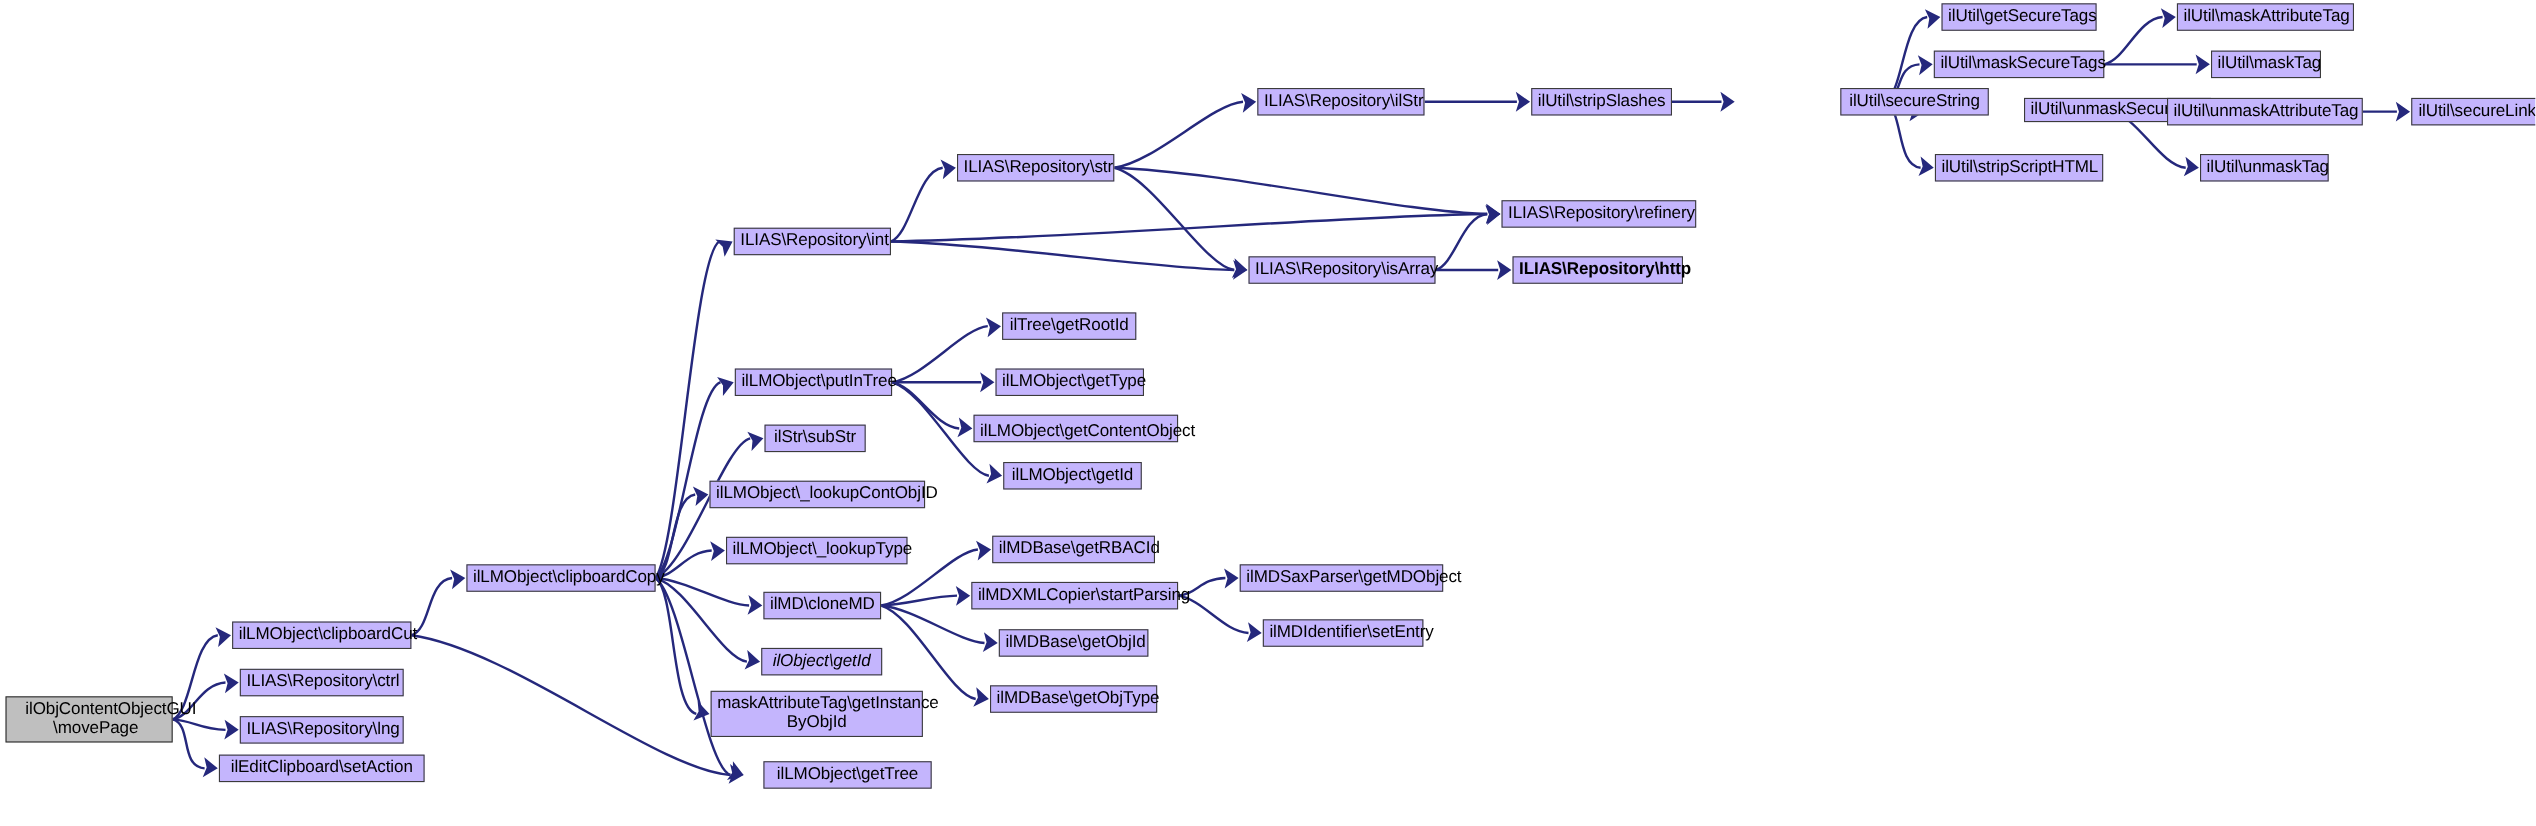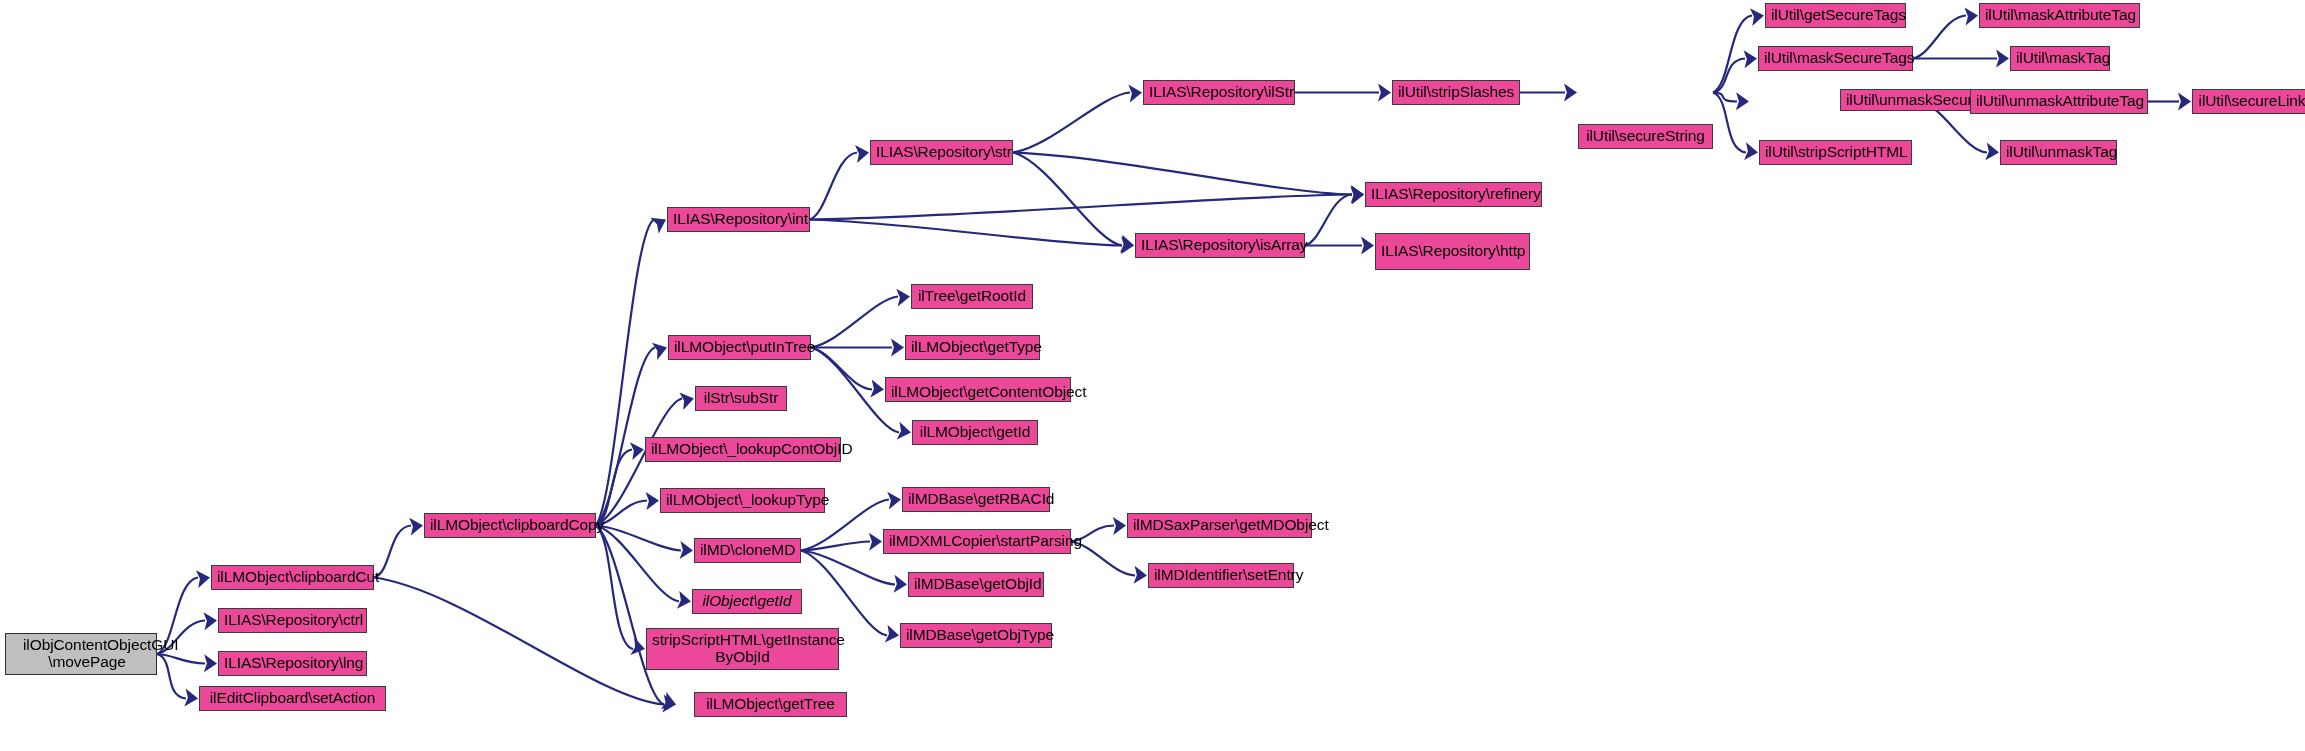--- a/index.html
+++ b/index.html
@@ -30,21 +30,21 @@
     stroke-width: 2.2;
   }
   .edge-head {
     fill: #25287c;
     stroke: none;
   }
   .node-box {
     position: absolute;
     box-sizing: border-box;
     border: 1.6px solid #3b3b3b;
-    background: #ec4899;
+    background: #c4b5fd;
     color: #000000;
     display: flex;
     align-items: center;
     justify-content: center;
     text-align: center;
     font-size: 15.5px;
     line-height: 1.08;
     white-space: pre-line;
     letter-spacing: -0.1px;
     padding: 0 5px;
@@ -160,38 +160,38 @@
       <div class="node-box" style="left: 218px; top: 651px; width: 149px; height: 25px;"><span class="node-label">ILIAS\Repository\lng</span></div>
       <div class="node-box" style="left: 199px; top: 686px; width: 187px; height: 25px;"><span class="node-label">ilEditClipboard\setAction</span></div>
       <div class="node-box" style="left: 424px; top: 513px; width: 172px; height: 25px;"><span class="node-label">ilLMObject\clipboardCopy</span></div>
       <div class="node-box" style="left: 667px; top: 207px; width: 143px; height: 25px;"><span class="node-label">ILIAS\Repository\int</span></div>
       <div class="node-box" style="left: 668px; top: 335px; width: 143px; height: 25px;"><span class="node-label">ilLMObject\putInTree</span></div>
       <div class="node-box" style="left: 695px; top: 386px; width: 92px; height: 25px;"><span class="node-label">ilStr\subStr</span></div>
       <div class="node-box" style="left: 645px; top: 437px; width: 196px; height: 25px;"><span class="node-label">ilLMObject\_lookupContObjID</span></div>
       <div class="node-box" style="left: 660px; top: 488px; width: 165px; height: 25px;"><span class="node-label">ilLMObject\_lookupType</span></div>
       <div class="node-box" style="left: 694px; top: 538px; width: 107px; height: 25px;"><span class="node-label">ilMD\cloneMD</span></div>
       <div class="node-box" style="left: 692px; top: 589px; width: 110px; height: 25px; font-style: italic;"><span class="node-label">ilObject\getId</span></div>
-      <div class="node-box" style="left: 646px; top: 628px; width: 193px; height: 42px;"><span class="node-label">stripScriptHTML\getInstance
+      <div class="node-box" style="left: 646px; top: 628px; width: 193px; height: 42px;"><span class="node-label">maskAttributeTag\getInstance
 ByObjId</span></div>
       <div class="node-box" style="left: 694px; top: 692px; width: 153px; height: 25px;"><span class="node-label">ilLMObject\getTree</span></div>
       <div class="node-box" style="left: 870px; top: 140px; width: 143px; height: 25px;"><span class="node-label">ILIAS\Repository\str</span></div>
       <div class="node-box" style="left: 911px; top: 284px; width: 122px; height: 25px;"><span class="node-label">ilTree\getRootId</span></div>
       <div class="node-box" style="left: 905px; top: 335px; width: 135px; height: 25px;"><span class="node-label">ilLMObject\getType</span></div>
       <div class="node-box" style="left: 885px; top: 377px; width: 186px; height: 25px; align-items: flex-end;"><span class="node-label">ilLMObject\getContentObject</span></div>
       <div class="node-box" style="left: 912px; top: 420px; width: 126px; height: 25px;"><span class="node-label">ilLMObject\getId</span></div>
       <div class="node-box" style="left: 902px; top: 487px; width: 148px; height: 25px;"><span class="node-label">ilMDBase\getRBACId</span></div>
       <div class="node-box" style="left: 883px; top: 529px; width: 188px; height: 25px;"><span class="node-label">ilMDXMLCopier\startParsing</span></div>
       <div class="node-box" style="left: 908px; top: 572px; width: 136px; height: 25px; align-items: center;"><span class="node-label">ilMDBase\getObjId</span></div>
       <div class="node-box" style="left: 900px; top: 623px; width: 152px; height: 25px;"><span class="node-label">ilMDBase\getObjType</span></div>
       <div class="node-box" style="left: 1143px; top: 80px; width: 152px; height: 25px;"><span class="node-label">ILIAS\Repository\ilStr</span></div>
       <div class="node-box" style="left: 1365px; top: 182px; width: 177px; height: 25px;"><span class="node-label">ILIAS\Repository\refinery</span></div>
       <div class="node-box" style="left: 1135px; top: 233px; width: 170px; height: 25px;"><span class="node-label">ILIAS\Repository\isArray</span></div>
-      <div class="node-box" style="left: 1375px; top: 233px; width: 155px; height: 37px;"><span class="node-label">ILIAS\Repository\http</span></div>
+      <div class="node-box" style="left: 1375px; top: 233px; width: 155px; height: 25px; font-weight: bold;"><span class="node-label">ILIAS\Repository\http</span></div>
       <div class="node-box" style="left: 1392px; top: 80px; width: 128px; height: 25px;"><span class="node-label">ilUtil\stripSlashes</span></div>
-      <div class="node-box" style="left: 1578px; top: 80px; width: 135px; height: 25px; margin-top: 44px;"><span class="node-label">ilUtil\secureString</span></div>
+      <div class="node-box" style="left: 1673px; top: 80px; width: 135px; height: 25px;"><span class="node-label">ilUtil\secureString</span></div>
       <div class="node-box" style="left: 1765px; top: 3px; width: 141px; height: 25px;"><span class="node-label">ilUtil\getSecureTags</span></div>
       <div class="node-box" style="left: 1758px; top: 46px; width: 155px; height: 25px;"><span class="node-label">ilUtil\maskSecureTags</span></div>
       <div class="node-box" style="left: 1840px; top: 89px; width: 170px; height: 22px;"><span class="node-label">ilUtil\unmaskSecureTags</span></div>
       <div class="node-box" style="left: 1759px; top: 140px; width: 153px; height: 25px;"><span class="node-label">ilUtil\stripScriptHTML</span></div>
       <div class="node-box" style="left: 1979px; top: 3px; width: 161px; height: 25px;"><span class="node-label">ilUtil\maskAttributeTag</span></div>
       <div class="node-box" style="left: 2010px; top: 46px; width: 100px; height: 25px;"><span class="node-label">ilUtil\maskTag</span></div>
       <div class="node-box" style="left: 1970px; top: 89px; width: 178px; height: 25px;"><span class="node-label">ilUtil\unmaskAttributeTag</span></div>
       <div class="node-box" style="left: 2000px; top: 140px; width: 117px; height: 25px;"><span class="node-label">ilUtil\unmaskTag</span></div>
       <div class="node-box" style="left: 2192px; top: 89px; width: 120px; height: 25px;"><span class="node-label">ilUtil\secureLink</span></div>
       <div class="node-box" style="left: 1127px; top: 513px; width: 185px; height: 25px;"><span class="node-label">ilMDSaxParser\getMDObject</span></div>

